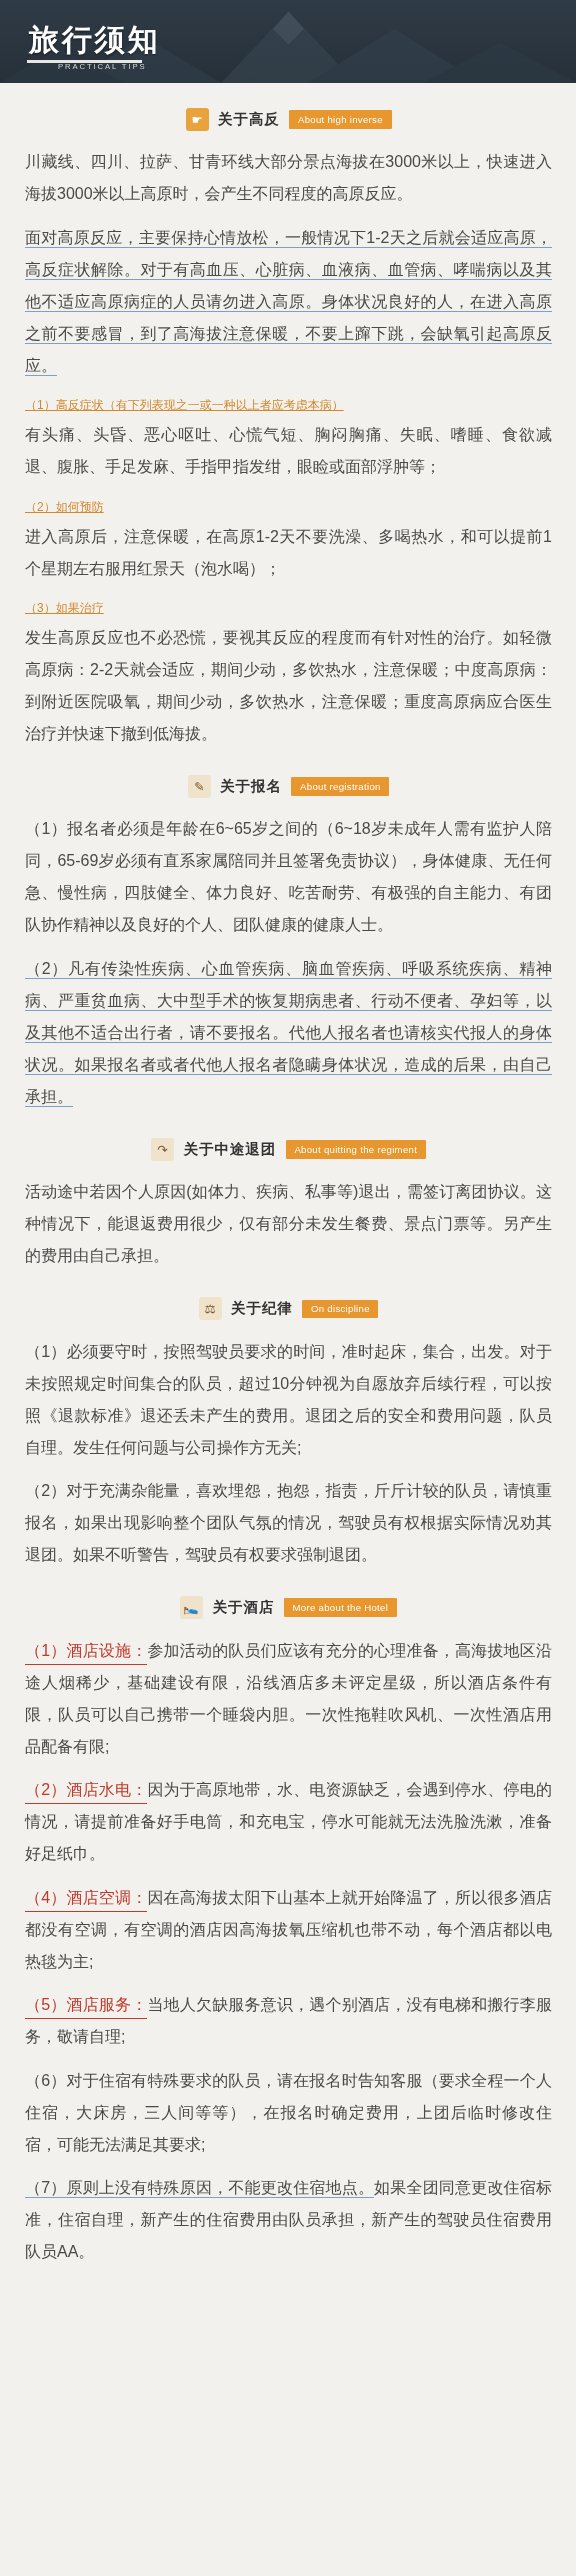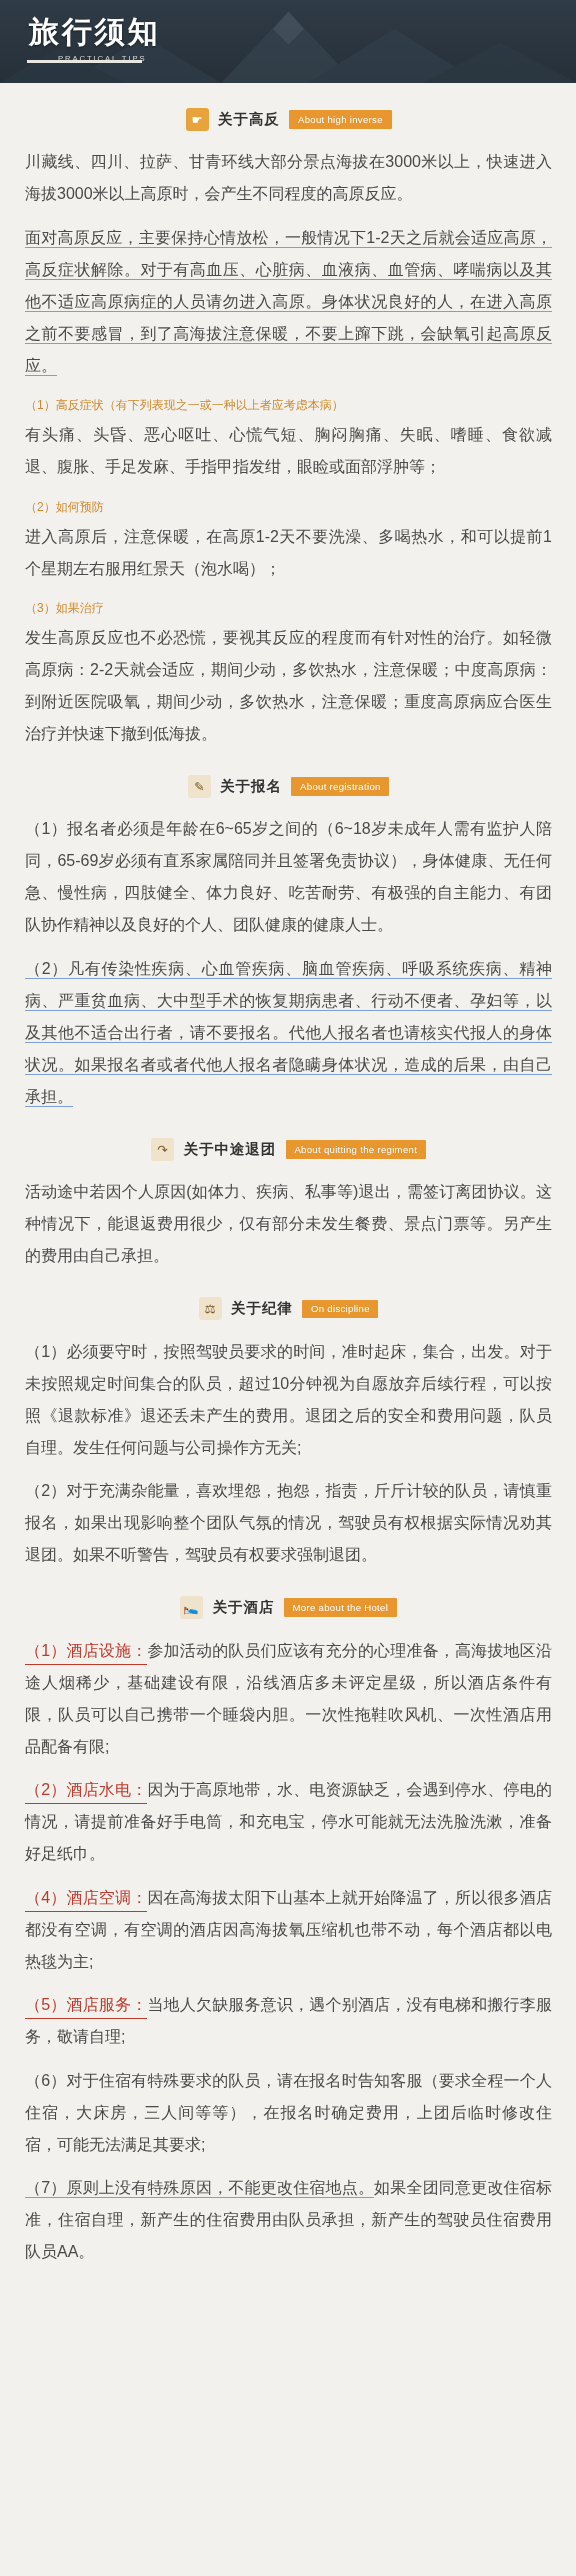--- a/index.html
+++ b/index.html
@@ -26,20 +26,21 @@
   .banner-title-wrap{
     position:absolute; left:29px; top:17.3px;
   }
   .banner-title {
     font-size:30px;
     font-weight:bold;
     color:#ffffff;
     letter-spacing:2.9px;
     line-height:1;
     text-shadow:0 1px 1.9px rgba(0,0,0,.5);
+    margin-top:8px;
   }
   .banner-sub {
     margin-top:6.7px;
     font-size:7.7px;
     letter-spacing:1.9px;
     color:#d8d8d4;
     margin-left:29px;
   }
   .banner-underline{
     position:absolute;
@@ -99,20 +100,21 @@
   .u-red{
     color:#c0392b;
     border-bottom:1px solid #c0392b;
     padding-bottom:5px;
   }
   .sub-h{
     font-size:12px;
     line-height:2.0;
     margin:0 0 1.9px 0;
     color:#d2892c;
+    text-decoration:underline;
   }
 </style>
 </head>
 <body>
 
 <div class="page">
 
   <div class="banner">
     <svg class="mountain" viewBox="0 0 600 86" preserveAspectRatio="none">
       <polygon points="300,12 370,86 230,86" fill="#3b4954"></polygon>

